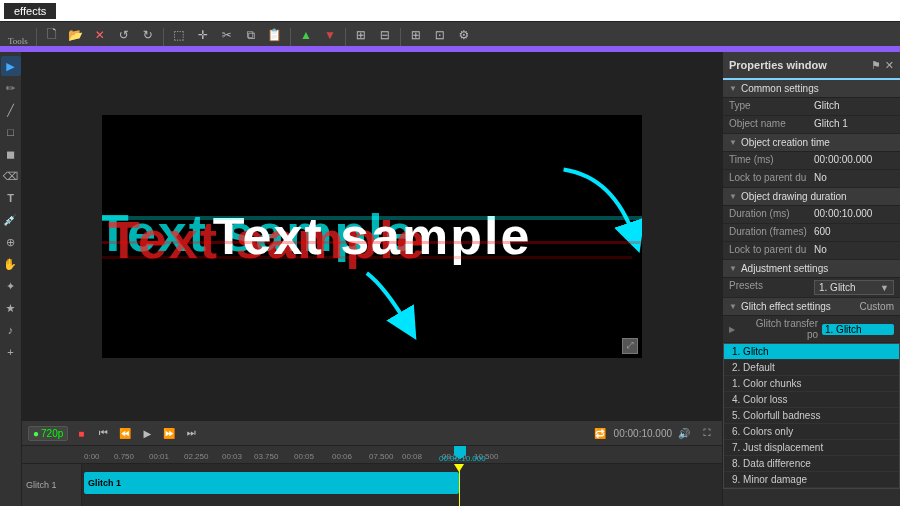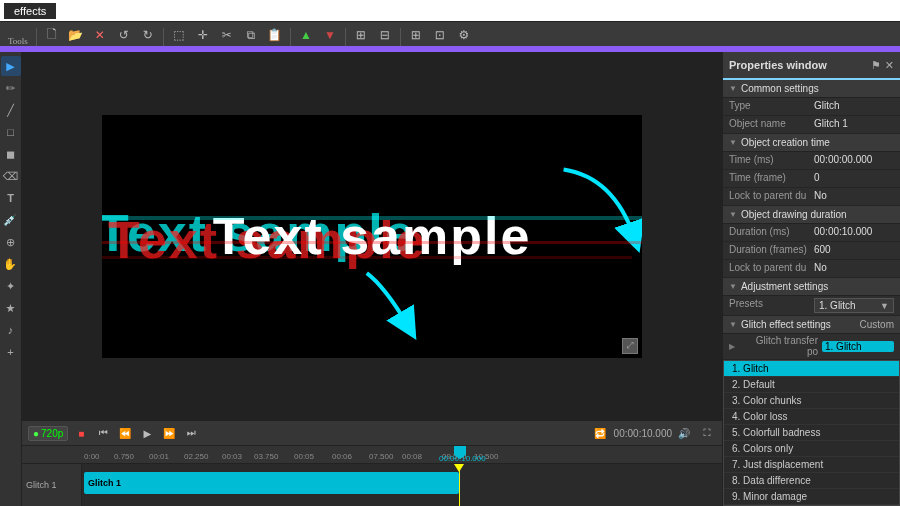--- a/index.html
+++ b/index.html
@@ -577,24 +577,20 @@
 
     <div class="section-header">
       <span class="section-arrow">▼</span>
       <span>Object creation time</span>
     </div>
     <div class="prop-row">
       <span class="prop-label">Time (ms)</span>
       <span class="prop-value">00:00:00.000</span>
     </div>
     <div class="prop-row">
-      <span class="prop-label">Time (frame)</span>
-      <span class="prop-value">0</span>
-    </div>
-    <div class="prop-row">
       <span class="prop-label">Lock to parent du</span>
       <span class="prop-value">No</span>
     </div>
 
     <div class="section-header">
       <span class="section-arrow">▼</span>
       <span>Object drawing duration</span>
     </div>
     <div class="prop-row">
       <span class="prop-label">Duration (ms)</span>
@@ -632,21 +628,21 @@
 
     <div class="prop-row-inline">
       <span class="prop-expand">▶</span>
       <span class="prop-label" style="width:75px;text-align:right;">Glitch transfer po</span>
       <span class="prop-value highlighted">1. Glitch</span>
     </div>
 
     <div class="dropdown-list">
       <div class="dropdown-item active">1. Glitch</div>
       <div class="dropdown-item">2. Default</div>
-      <div class="dropdown-item">3. Color chunks</div>
+      <div class="dropdown-item">1. Color chunks</div>
       <div class="dropdown-item">4. Color loss</div>
       <div class="dropdown-item">5. Colorfull badness</div>
       <div class="dropdown-item">6. Colors only</div>
       <div class="dropdown-item">7. Just displacement</div>
       <div class="dropdown-item">8. Data difference</div>
       <div class="dropdown-item">9. Minor damage</div>
     </div>
 
   </div>
 

